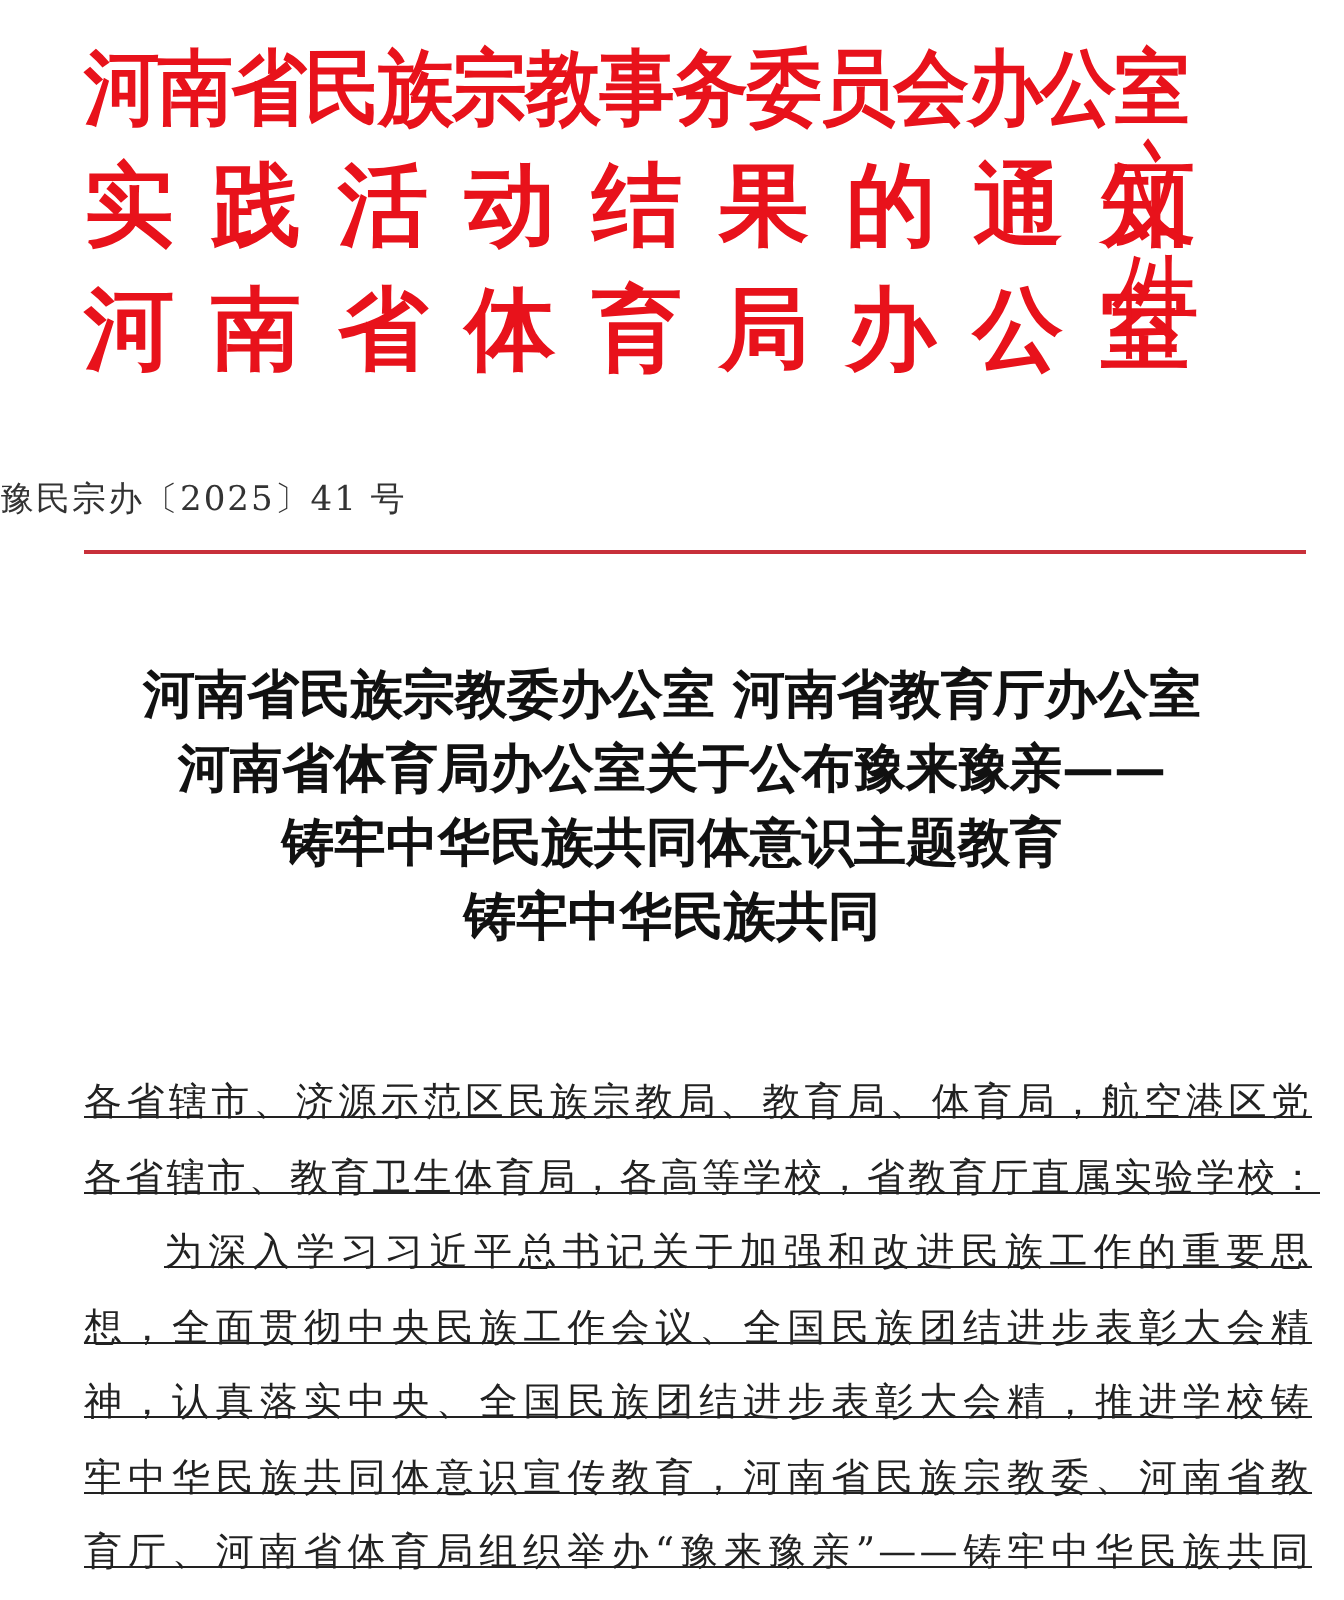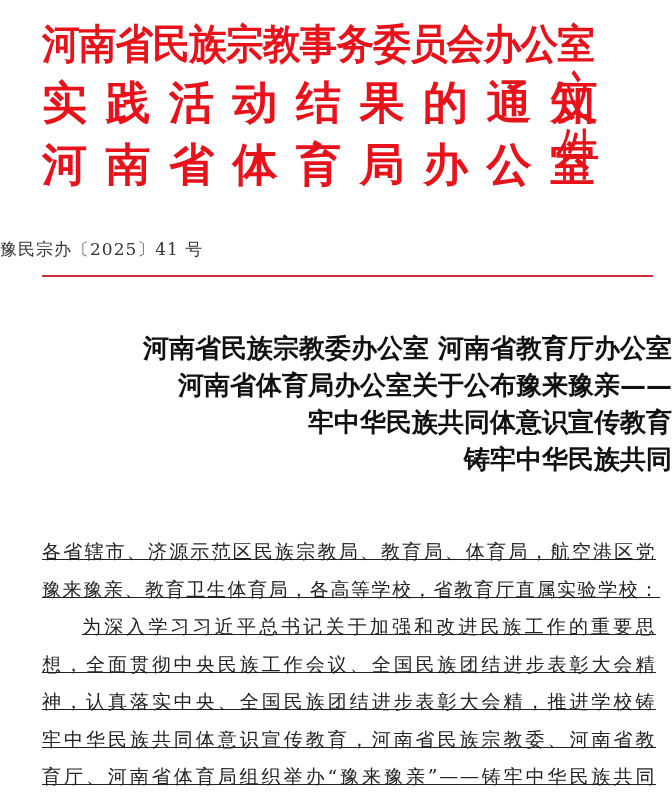--- a/index.html
+++ b/index.html
@@ -13,21 +13,21 @@
     .hdr-line2 { top: 62px; font-size: 45px; letter-spacing: 18.5px; }
     .hdr-line3 { top: 124px; font-size: 45px; letter-spacing: 18.5px; }
     .hdr-wenjian { position: absolute; left: 514px; top: 52px; font-size: 56px; line-height: 1;
                    font-weight: normal; transform: scaleX(0.78); transform-origin: left top; letter-spacing: -2px; }
 
     .doc-number { position: absolute; left: 0; width: 672px; top: 226px; text-align: left;
                   font-size: 17px; color: #333; letter-spacing: 1px; }
 
     .red-rule { position: absolute; left: 42px; top: 263px; width: 611px; height: 2px; background: #c8303a; }
 
-    .title { position: absolute; left: 0; width: 672px; top: 318px; text-align: right;
+    .title { position: absolute; left: 0; width: 672px; top: 318px; text-align: center;
              font-size: 26px; font-weight: bold; line-height: 37px; color: #111; }
     .title-line { display: block; white-space: nowrap; }
 
     .body-text { position: absolute; left: 42px; width: 614px; top: 521px; font-size: 19px; color: #222;
                  line-height: 37.5px; text-decoration: underline; }
     .body-line { display: block; white-space: nowrap; letter-spacing: 1.6px; text-align: justify; text-align-last: justify; }
     .indent { padding-left: 40px; }
   </style>
 </head>
 <body>
@@ -41,27 +41,27 @@
     <div class="hdr-wenjian">文件</div>
   </div>
 
   <div class="doc-number">豫民宗办〔2025〕41 号</div>
 
   <div class="red-rule"></div>
 
   <div class="title">
     <span class="title-line">河南省民族宗教委办公室  河南省教育厅办公室</span>
     <span class="title-line">河南省体育局办公室关于公布豫来豫亲——</span>
-    <span class="title-line">牢中华民族共同体意识宣传教育</span>
+    <span class="title-line">铸牢中华民族共同体意识主题教育</span>
     <span class="title-line">铸牢中华民族共同</span>
   </div>
 
   <div class="body-text">
     <span class="body-line">各省辖市、济源示范区民族宗教局、教育局、体育局，航空港区党</span>
-    <span class="body-line">豫来豫亲、教育卫生体育局，各高等学校，省教育厅直属实验学校：</span>
+    <span class="body-line">各省辖市、教育卫生体育局，各高等学校，省教育厅直属实验学校：</span>
     <span class="body-line indent">为深入学习习近平总书记关于加强和改进民族工作的重要思</span>
     <span class="body-line">想，全面贯彻中央民族工作会议、全国民族团结进步表彰大会精</span>
     <span class="body-line">神，认真落实中央、全国民族团结进步表彰大会精，推进学校铸</span>
     <span class="body-line">牢中华民族共同体意识宣传教育，河南省民族宗教委、河南省教</span>
     <span class="body-line">育厅、河南省体育局组织举办“豫来豫亲”——铸牢中华民族共同</span>
   </div>
 
 </div>
 
 </body></html>

